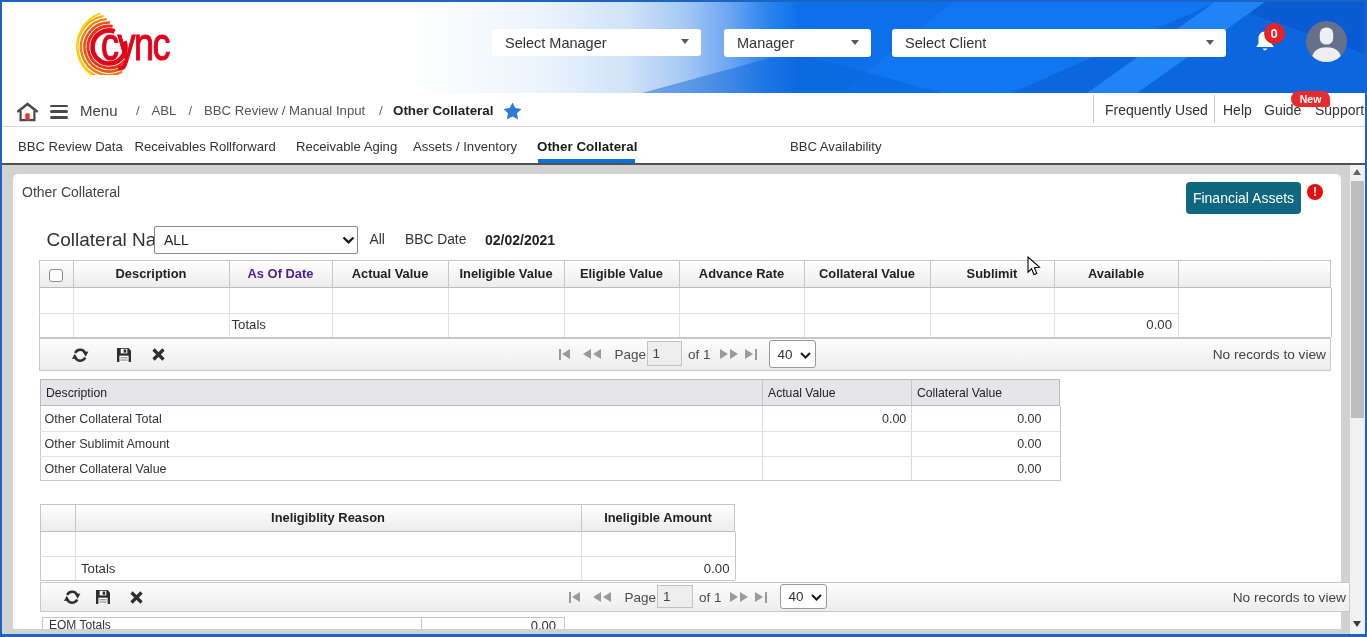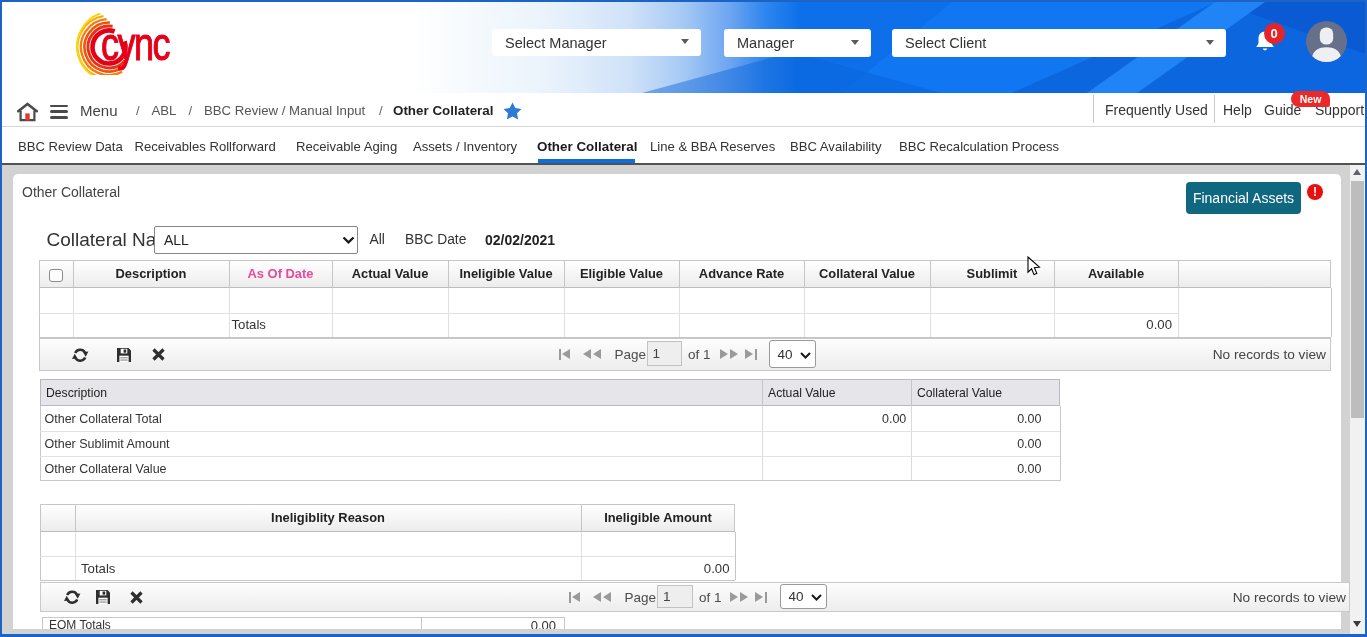--- a/index.html
+++ b/index.html
@@ -82,23 +82,21 @@
 <div class="abs lt" style="left:1264px;top:93px;height:34px;font-size:14px;color:#333;">Guide</div>
 <div class="abs lt" style="left:1315px;top:93px;height:34px;font-size:14px;color:#333;">Support</div>
 <div class="abs ct" style="left:1291px;top:91px;width:39px;height:16px;background:#ea2a2a;border-radius:8px 8px 2px 8px;color:#fff;font-size:10.5px;font-weight:bold;">New</div>
 
 <div class="abs" style="left:2px;top:128px;width:1363px;height:35px;background:#fff;"></div>
 <div class="abs lt" style="left:18px;top:130px;height:33px;font-size:13.1px;color:#333;">BBC Review Data</div>
 <div class="abs lt" style="left:134.5px;top:130px;height:33px;font-size:13.1px;color:#333;">Receivables Rollforward</div>
 <div class="abs lt" style="left:296px;top:130px;height:33px;font-size:13.1px;color:#333;">Receivable Aging</div>
 <div class="abs lt" style="left:413px;top:130px;height:33px;font-size:13.1px;color:#333;">Assets / Inventory</div>
 <div class="abs lt" style="left:537px;top:130px;height:33px;font-size:13.4px;font-weight:bold;color:#1a1a1a;">Other Collateral</div>
-<div class="abs lt" style="left:650px;top:130px;height:33px;font-size:13.1px;color:#333;">Line &amp; BBA Reserves</div>
 <div class="abs lt" style="left:790px;top:130px;height:33px;font-size:13.1px;color:#333;">BBC Availability</div>
-<div class="abs lt" style="left:899px;top:130px;height:33px;font-size:13.1px;color:#333;">BBC Recalculation Process</div>
 <div class="abs" style="left:538px;top:158.8px;width:96.5px;height:4.2px;background:#0b6fdd;"></div>
 <div class="abs" style="left:2px;top:163px;width:1363px;height:1.7px;background:#525252;"></div>
 
 <div class="abs" style="left:2px;top:164.7px;width:1363px;height:469.3px;background:#d2d2d2;"></div>
 <div class="abs" style="left:13px;top:174px;width:1328px;height:455px;background:#fff;border-radius:5px 5px 0 0;"></div>
 
 <div class="abs" style="left:22px;top:184px;font-size:14px;color:#444;">Other Collateral</div>
 <div class="abs ct" style="left:1186px;top:182px;width:115px;height:32px;background:#0f6880;border-radius:4px;color:#fff;font-size:14px;">Financial Assets</div>
 <div class="abs ct" style="left:1307px;top:184px;width:16px;height:16px;border-radius:50%;background:#e80f0f;color:#fff;font-size:12px;font-weight:bold;">!</div>
 
@@ -106,21 +104,21 @@
 <div class="abs lt" style="left:154px;top:225.5px;width:204px;height:28.5px;background:#fff;border:1px solid #878787;border-radius:2px;padding-left:9px;font-size:14px;color:#222;">ALL</div>
 <svg class="abs" style="left:342px;top:236px;" width="13" height="8" viewBox="0 0 13 8">
       <path d="M1.5 1.5 L6.5 6.3 L11.5 1.5" stroke="#1a1a1a" stroke-width="2.3" fill="none"></path>
     </svg>
 <div class="abs lt" style="left:369.5px;top:225px;height:29px;font-size:13.8px;color:#333;">All</div>
 <div class="abs lt" style="left:405px;top:225px;height:29px;font-size:13.8px;color:#333;">BBC Date</div>
 <div class="abs lt" style="left:485px;top:225px;height:29px;font-size:14px;font-weight:bold;color:#222;">02/02/2021</div>
 
 <div class="abs" style="left:39px;top:259.5px;width:1292px;height:28.899999999999977px;background:linear-gradient(#ffffff,#ececec);border:1px solid #c6c6c6;border-bottom:1px solid #bcbcbc;"></div>
 <div class="abs ct" style="left:73px;top:259.5px;width:156px;height:28.899999999999977px;font-size:12.9px;font-weight:bold;color:#222;">Description</div>
-<div class="abs ct" style="left:229px;top:259.5px;width:103px;height:28.899999999999977px;font-size:12.9px;font-weight:bold;color:#ec4899;">As Of Date</div>
+<div class="abs ct" style="left:229px;top:259.5px;width:103px;height:28.899999999999977px;font-size:12.9px;font-weight:bold;color:#4c1d95;">As Of Date</div>
 <div class="abs ct" style="left:332px;top:259.5px;width:116px;height:28.899999999999977px;font-size:12.9px;font-weight:bold;color:#222;">Actual Value</div>
 <div class="abs ct" style="left:448px;top:259.5px;width:116px;height:28.899999999999977px;font-size:12.9px;font-weight:bold;color:#222;">Ineligible Value</div>
 <div class="abs ct" style="left:564px;top:259.5px;width:115px;height:28.899999999999977px;font-size:12.9px;font-weight:bold;color:#222;">Eligible Value</div>
 <div class="abs ct" style="left:679px;top:259.5px;width:125px;height:28.899999999999977px;font-size:12.9px;font-weight:bold;color:#222;">Advance Rate</div>
 <div class="abs ct" style="left:804px;top:259.5px;width:126px;height:28.899999999999977px;font-size:12.9px;font-weight:bold;color:#222;">Collateral Value</div>
 <div class="abs ct" style="left:930px;top:259.5px;width:124px;height:28.899999999999977px;font-size:12.9px;font-weight:bold;color:#222;">Sublimit</div>
 <div class="abs ct" style="left:1054px;top:259.5px;width:124px;height:28.899999999999977px;font-size:12.9px;font-weight:bold;color:#222;">Available</div>
 <div class="vline" style="left:73px;top:259.5px;height:28.899999999999977px;background:#c6c6c6;"></div>
 <div class="vline" style="left:229px;top:259.5px;height:28.899999999999977px;background:#c6c6c6;"></div>
 <div class="vline" style="left:332px;top:259.5px;height:28.899999999999977px;background:#c6c6c6;"></div>

